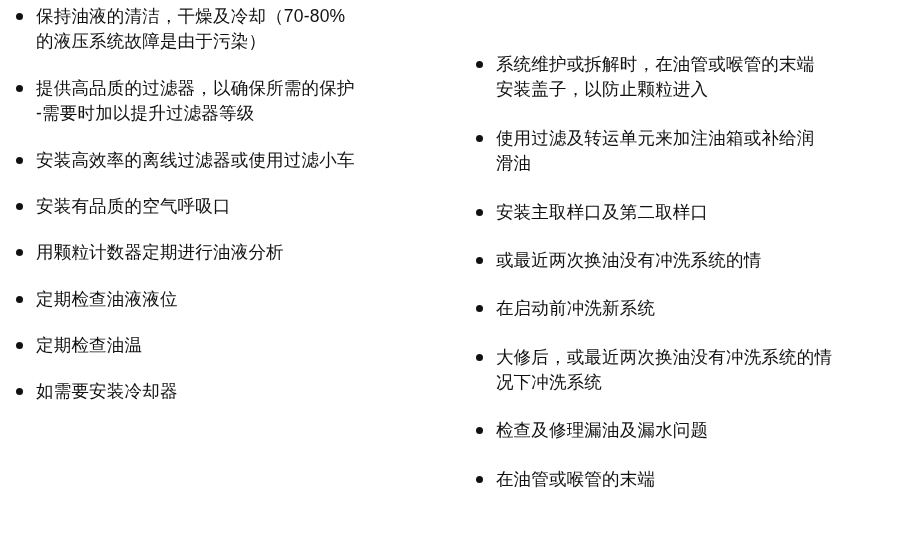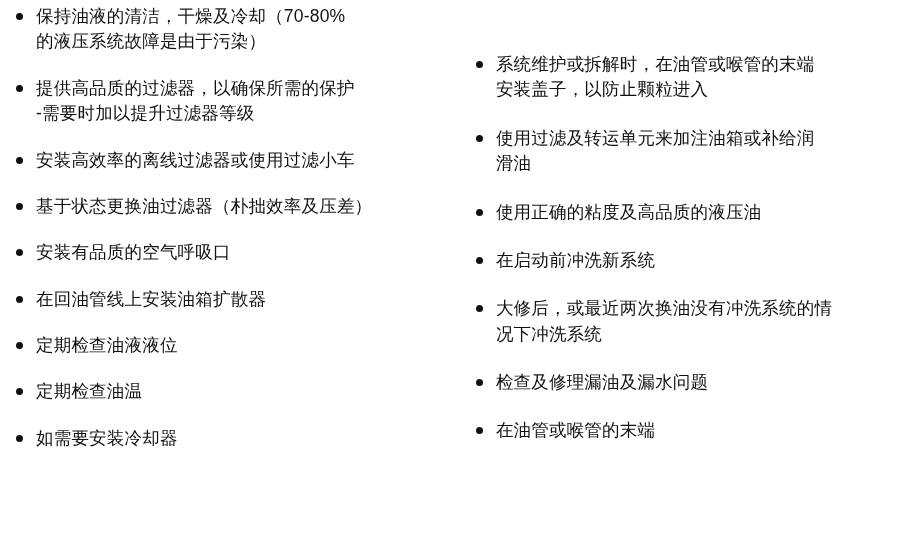--- a/index.html
+++ b/index.html
@@ -83,29 +83,25 @@
         <span class="dot"></span>
         <span class="txt">提供高品质的过滤器，以确保所需的保护
 -需要时加以提升过滤器等级</span>
       </li>
       <li class="bullet-item">
         <span class="dot"></span>
         <span class="txt">安装高效率的离线过滤器或使用过滤小车</span>
       </li>
       <li class="bullet-item">
         <span class="dot"></span>
-        <span class="txt">基于状态更换油过滤器（朴拙效率及压差）</span>
-      </li>
-      <li class="bullet-item">
-        <span class="dot"></span>
         <span class="txt">安装有品质的空气呼吸口</span>
       </li>
       <li class="bullet-item">
         <span class="dot"></span>
-        <span class="txt">在回油管线上安装油箱扩散器</span>
+        <span class="txt">用颗粒计数器定期进行油液分析</span>
       </li>
       <li class="bullet-item">
         <span class="dot"></span>
         <span class="txt">定期检查油液液位</span>
       </li>
       <li class="bullet-item">
         <span class="dot"></span>
         <span class="txt">定期检查油温</span>
       </li>
       <li class="bullet-item">
@@ -122,21 +118,25 @@
         <span class="txt">系统维护或拆解时，在油管或喉管的末端
 安装盖子，以防止颗粒进入</span>
       </li>
       <li class="bullet-item">
         <span class="dot"></span>
         <span class="txt">使用过滤及转运单元来加注油箱或补给润
 滑油</span>
       </li>
       <li class="bullet-item">
         <span class="dot"></span>
-        <span class="txt">使用正确的粘度及高品质的液压油</span>
+        <span class="txt">安装主取样口及第二取样口</span>
+      </li>
+      <li class="bullet-item">
+        <span class="dot"></span>
+        <span class="txt">或最近两次换油没有冲洗系统的情</span>
       </li>
       <li class="bullet-item">
         <span class="dot"></span>
         <span class="txt">在启动前冲洗新系统</span>
       </li>
       <li class="bullet-item">
         <span class="dot"></span>
         <span class="txt">大修后，或最近两次换油没有冲洗系统的情
 况下冲洗系统</span>
       </li>

